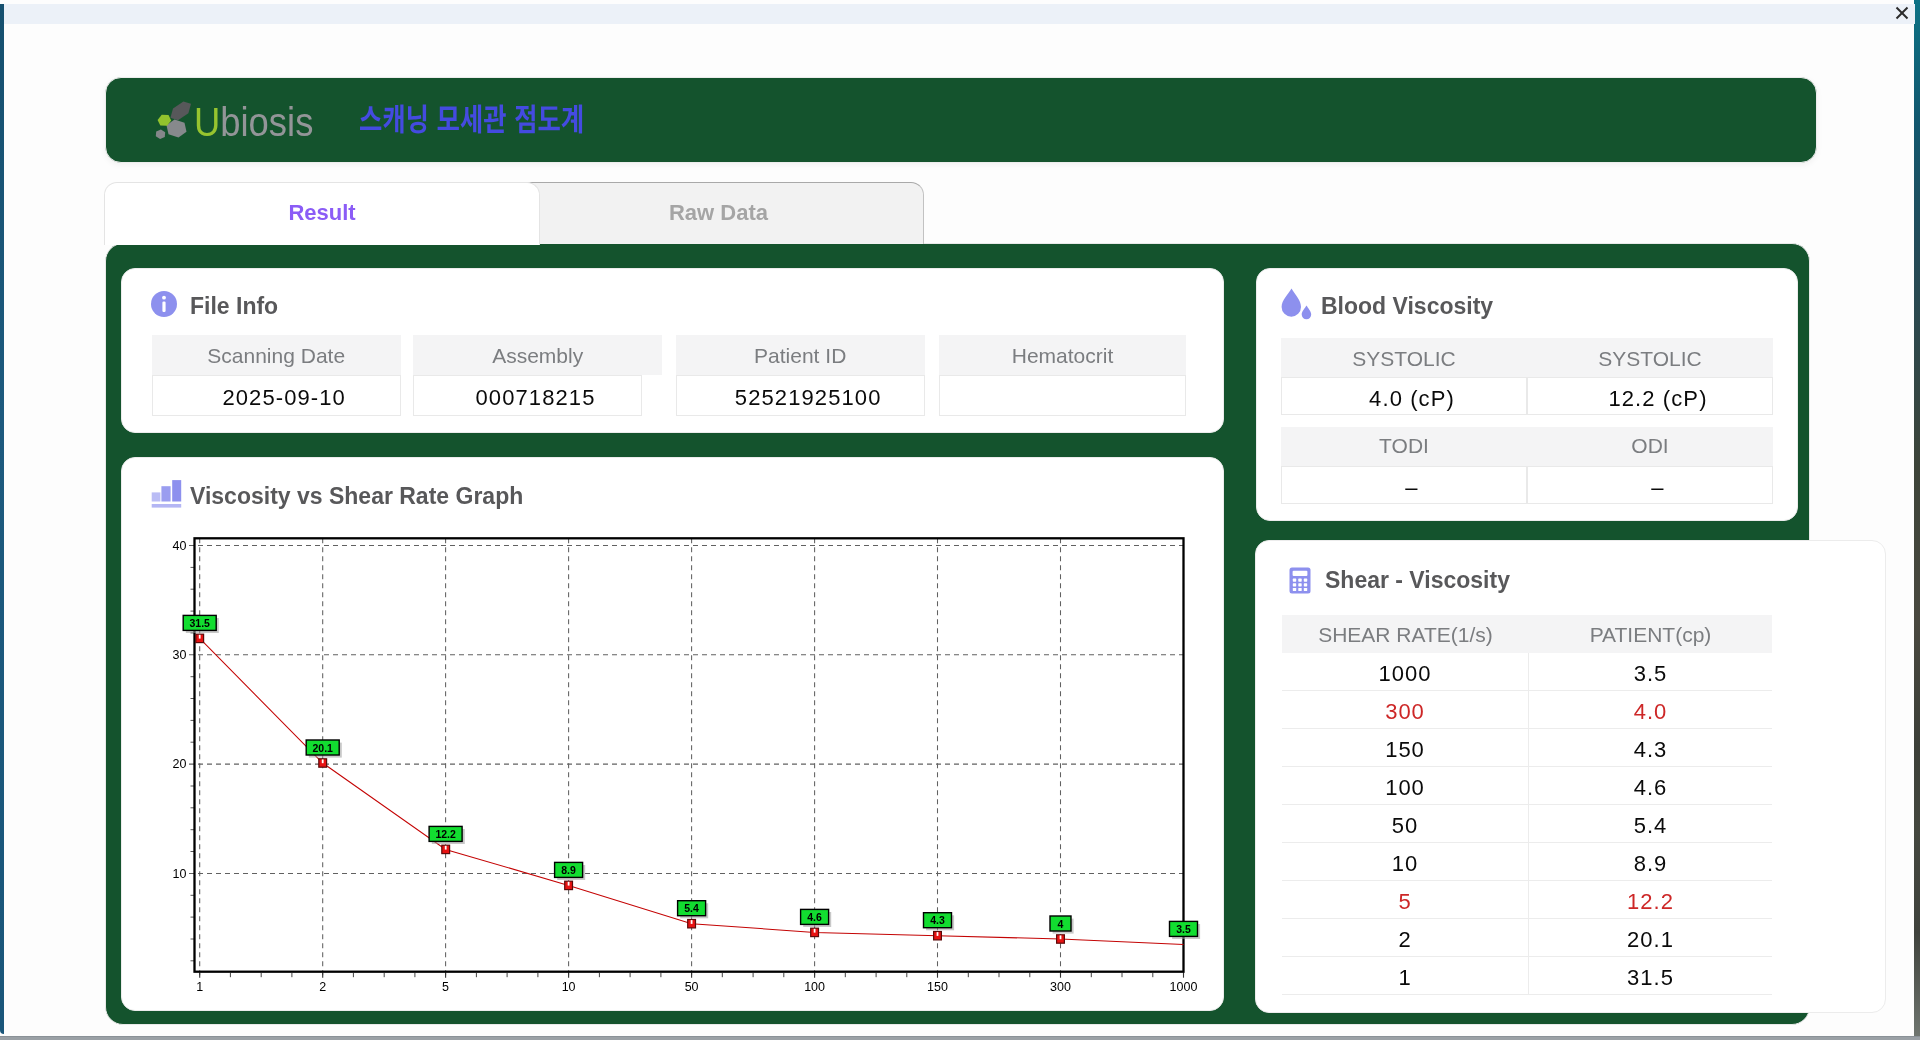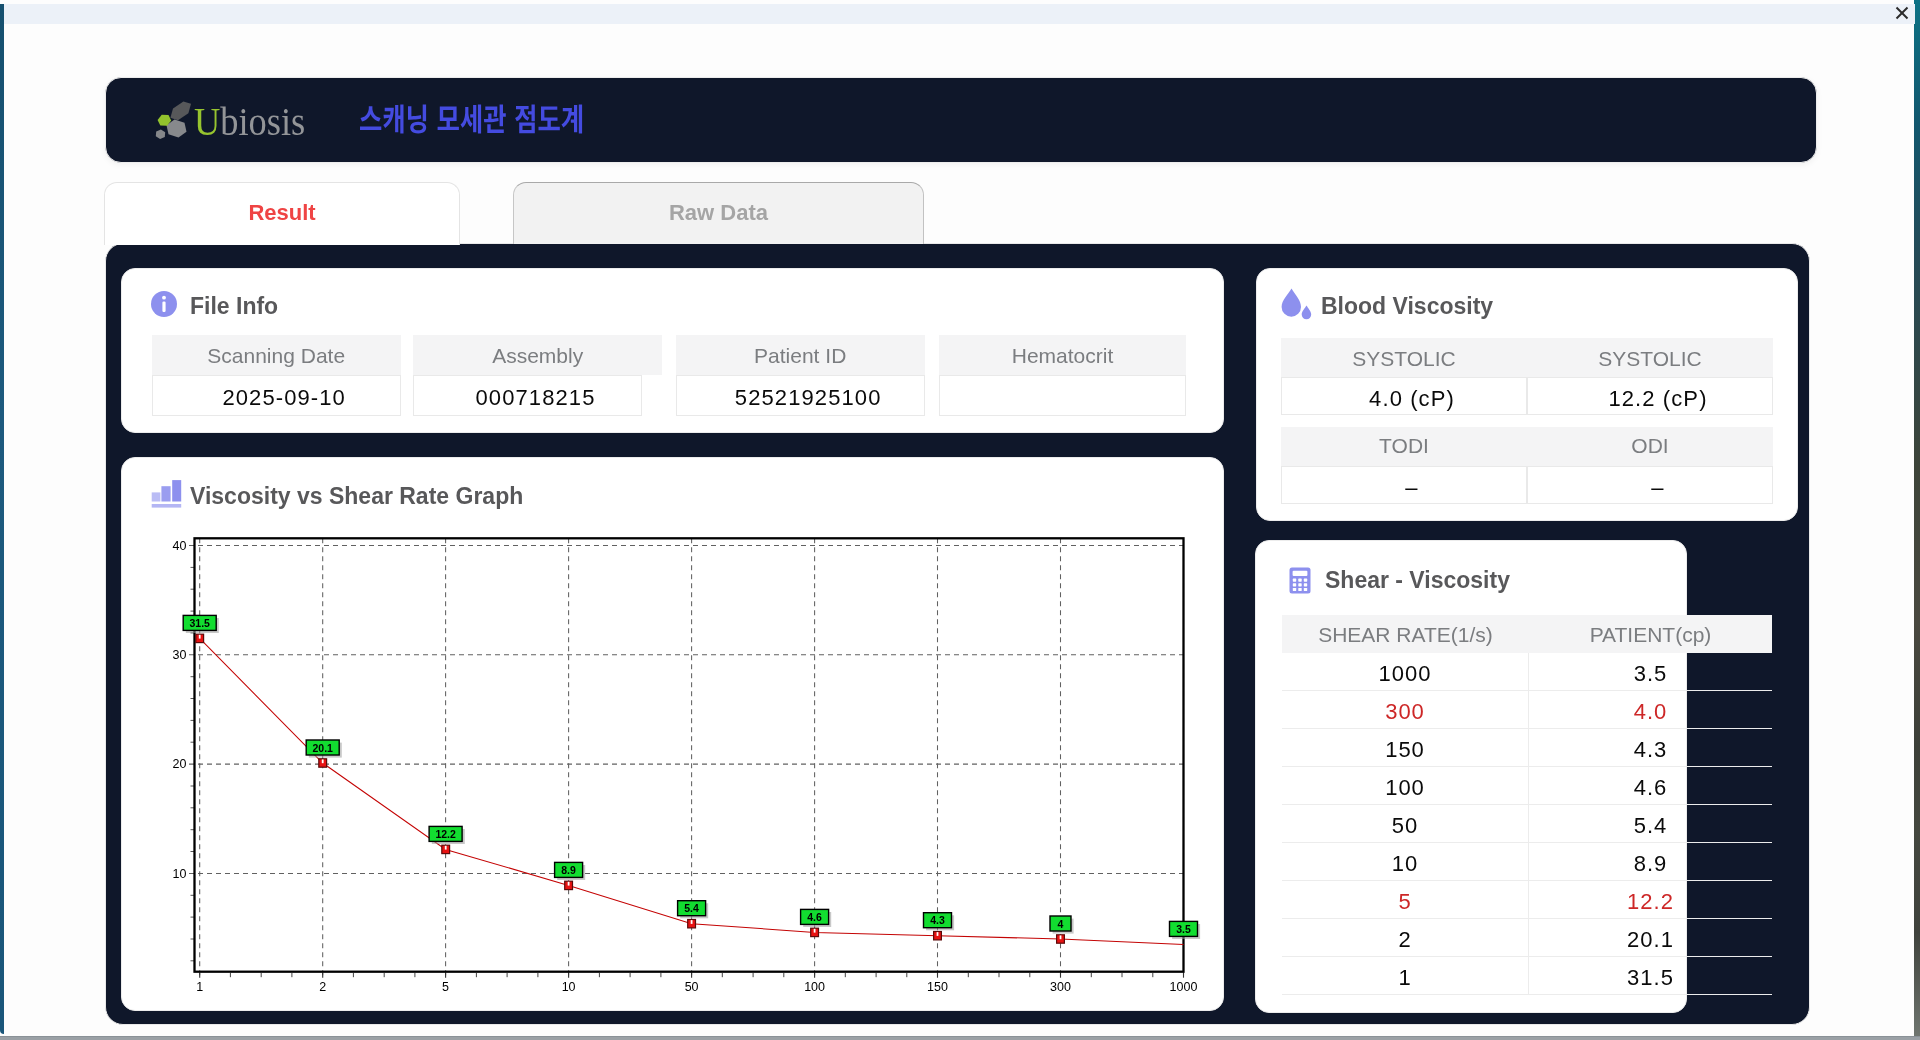--- a/index.html
+++ b/index.html
@@ -2,31 +2,31 @@
 <html><head><meta charset="utf-8">
 <style>
 * { margin:0; padding:0; box-sizing:border-box; }
 html,body { width:1920px; height:1040px; overflow:hidden; }
 body { background:#fdfdfd; font-family:"Liberation Sans", sans-serif; position:relative; }
 .topbar { position:absolute; left:4px; top:4px; right:5px; height:20px; background:#ecf1f8; }
 .xbtn { position:absolute; left:1895px; top:6px; }
 .lstrip { position:absolute; left:0; top:4px; width:4px; height:1030px; background:linear-gradient(#16506f,#1d5a7e 40%,#1a567a); border-bottom-left-radius:4px; }
 .rstrip { position:absolute; right:0; top:0; width:6px; height:1036px; background:linear-gradient(#0d7285 0%,#12576e 12%,#254a56 25%,#3d4439 45%,#49483f 60%,#3c3f38 72%,#44473f 80%,#3f423c 90%,#6f756f 100%); }
 .bstrip { position:absolute; left:0; bottom:0; width:1920px; height:4.5px; background:#9aa0a5; border-top:1px solid #8a9197; }
-.card { position:absolute; background:#0f172a; border:1.5px solid #ececec; border-radius:16px;font-family:Liberation Serif, serif; }
+.card { position:absolute; background:#14532d; border:1.5px solid #ececec; border-radius:16px; }
 .hdr { left:105px; top:77px; width:1712px; height:86px; box-shadow:0 2px 6px rgba(0,0,0,.05); }
 .content { left:105px; top:243px; width:1705px; height:782px; border-radius:18px; border-color:#e9e9e9; }
 .tab { position:absolute; top:181.5px; height:62px; border:1.5px solid #e4e4e4; border-bottom:none; border-radius:13px 13px 0 0; font-size:22px; font-weight:bold; text-align:center; line-height:60px; }
-.tab1 { left:104px; width:356px; background:#fff; color:#ef4444; height:63px; z-index:3; }
+.tab1 { left:104px; width:436px; background:#fff; color:#8b5cf6; height:63px; z-index:3; }
 .tab2 { left:513px; width:411px; background:#f2f2f2; color:#a5a5a5; z-index:2; border-top-color:#a9a9a9; border-left-color:#c6c6c6; border-right-color:#c2c2c2; }
 .icard { position:absolute; background:#fff; border:1.5px solid #ececec; border-radius:14px; }
 .fileinfo { left:121px; top:268px; width:1103px; height:165px; }
 .graphc { left:121px; top:457px; width:1103px; height:554px; }
 .bloodv { left:1256px; top:268px; width:542px; height:253px; }
-.shearv { left:1255px; top:540px; width:432px; height:473px; }
+.shearv { left:1255px; top:540px; width:631px; height:473px; }
 .htitle { position:absolute; font-size:23px; font-weight:bold; color:#58585a; }
 .hcell { position:absolute; background:#f4f4f5; color:#7b7d80; font-size:21px; text-align:center; }
 .vcell { position:absolute; background:#fff; border:1px solid #e9e9e9; color:#0a0a0a; font-size:22px; letter-spacing:1.1px; text-align:center;padding-left:16px; }
 .red { color:#cd2727 !important; }
 .srow { position:absolute; left:26px; width:490px; height:38.1px; border-bottom:1px solid #ececec; font-size:22px; letter-spacing:1px; color:#0a0a0a; }
 .srow .sc1 { position:absolute; left:0; width:247px; top:0; height:38.1px; line-height:42px; text-align:center; border-right:1px solid #ececec; }
 .srow .sc2 { position:absolute; left:247px; width:243px; top:0; height:38.1px; line-height:42px; text-align:center; }
 .srow.red .sc1, .srow.red .sc2 { color:#cd2727; }
 </style></head>
 <body>

